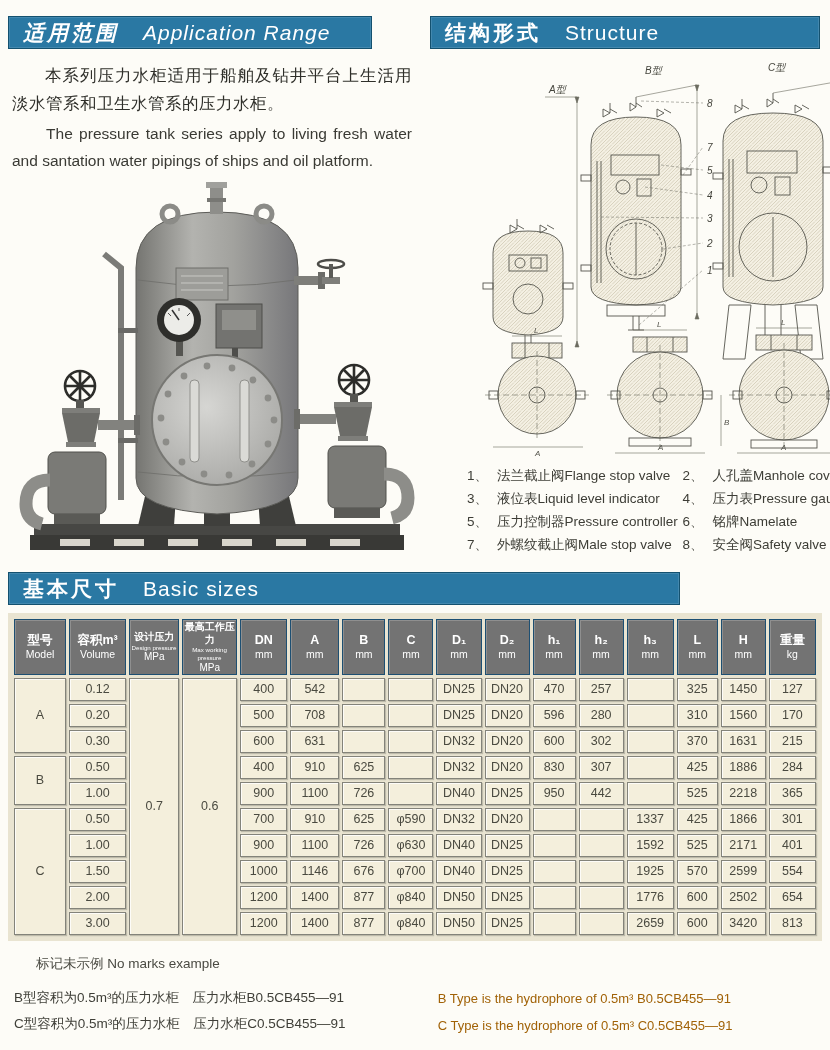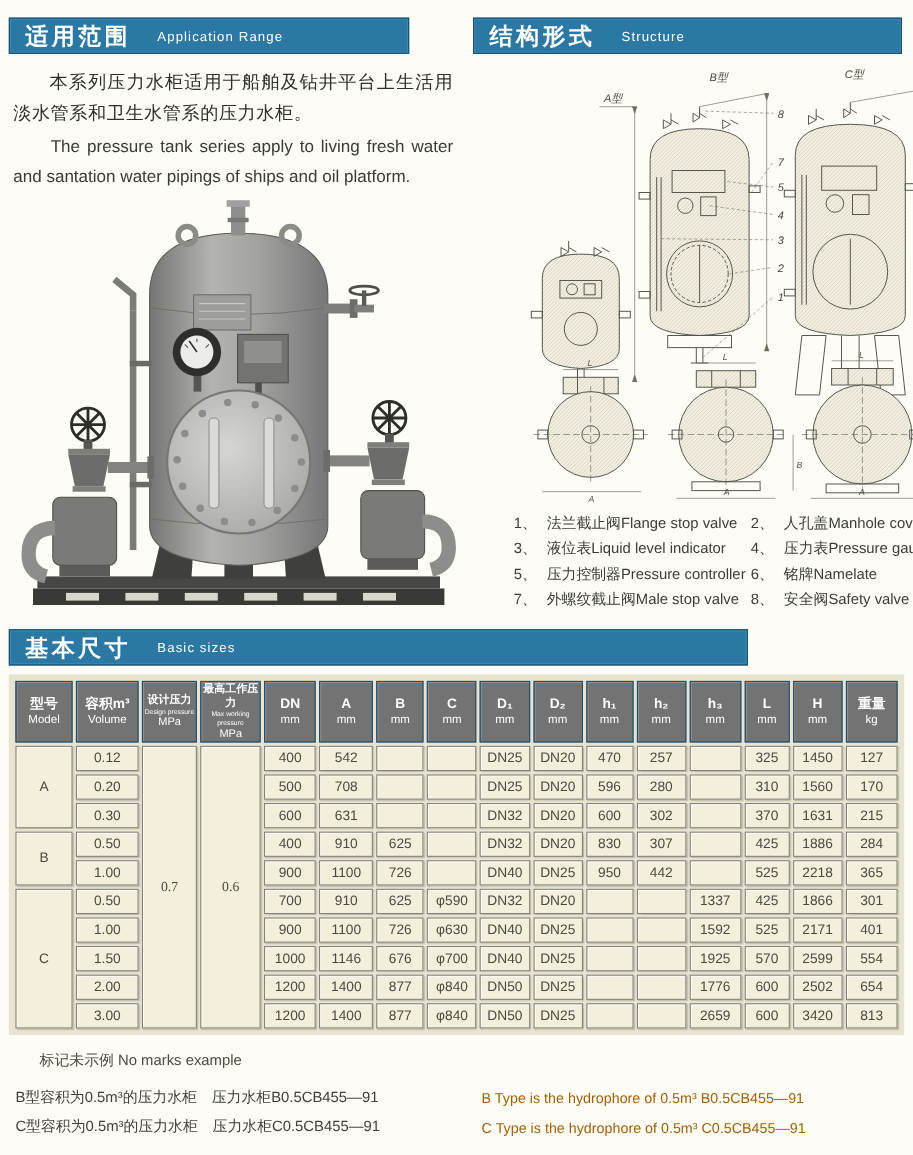--- a/index.html
+++ b/index.html
@@ -15,22 +15,22 @@
 
   
   .banners { display:flex; justify-content:space-between; margin:16px 10px 0 8px; }
   .banner {
     background:#2a78a3;
     border:1px solid #14516f;
     box-shadow:inset 0 0 0 1px rgba(255,255,255,.12);
     color:#fff; display:flex; align-items:center; padding:2px 14px; height:33px;
   }
   .banner .zh { font-size:21px; font-weight:bold; letter-spacing:3px; }
-  .banner .en { font-size:12px; margin-left:24px; letter-spacing:1px; }
-  .banner-left { width:364px; }
+  .banner .en { font-size:21px; margin-left:24px; letter-spacing:1px; }
+  .banner-left { width:364px;font-style:italic; }
   .banner-right { width:390px; }
   .banner-full { width:672px; margin:10px 10px 0 8px; }
 
   
   .content { display:flex; margin:0 8px;gap:45px; }
   .col-left { width:416px; }
   .col-right { width:398px; }
 
   .para-zh {
     margin:12px 4px 0 4px; font-size:16.5px; line-height:1.72;
@@ -70,21 +70,21 @@
     padding:1px 0; height:44px; vertical-align:middle;
     box-shadow:inset 1px 1px 0 rgba(255,255,255,.2);
   }
   table.sizes td {
     background:#f4efdc; border:1px solid #83837a;
     box-shadow:inset 1px 1px 0 rgba(255,255,255,.8), 1px 1px 1px rgba(60,60,50,.25);
     text-align:center; vertical-align:middle;
     height:23px; font-size:12.5px; color:#4a4a40; overflow:hidden; white-space:nowrap;
   }
   td.model-cell { font-size:14px; }
-  td.press-cell { font-size:13px;font-family:Liberation Serif, serif; }
+  td.press-cell { font-size:13px; }
   .th-l1 { display:block; font-size:12.5px; font-weight:bold; line-height:1.25; }
   .th-l2 { display:block; font-size:10.5px; font-weight:normal; line-height:1.2; }
   th.th-press .th-l1 { font-size:10px; }
   th.th-press .th-l2 { font-size:6.5px; transform:scale(.95); }
   .th-l3 { display:block; font-size:10px; font-weight:normal; line-height:1.1; }
 
   
   .notes { margin:14px 14px 0 14px; }
   .notes-title { font-size:13.5px; color:#4a4a42; margin:0 0 12px 22px; }
   .notes-row { display:flex; }

